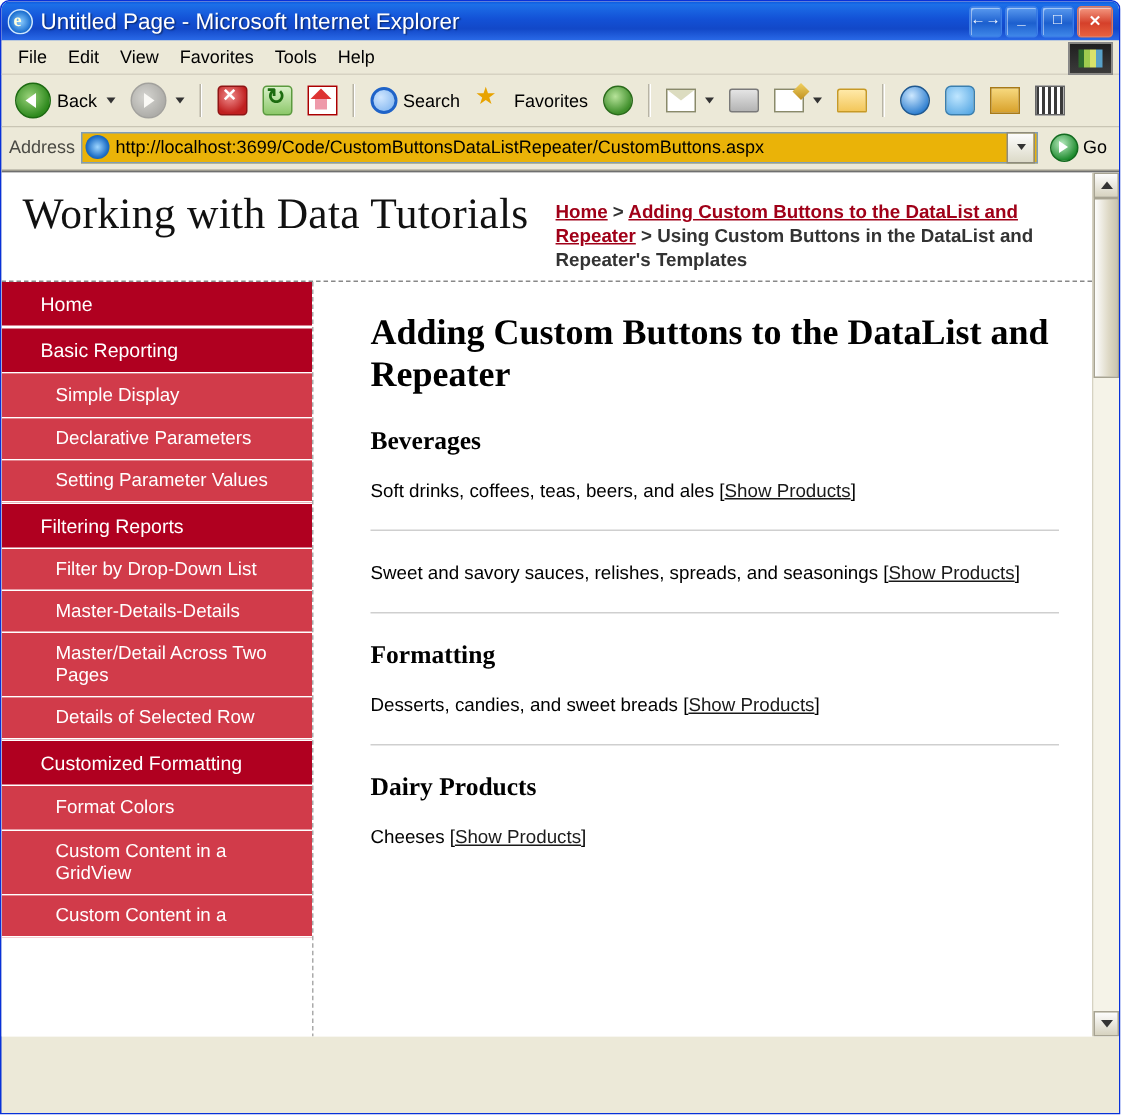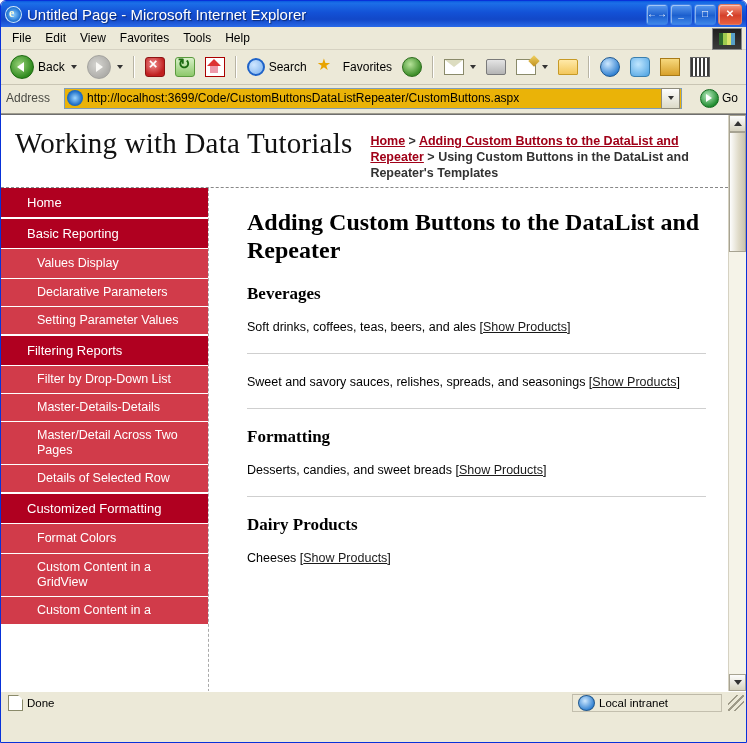--- a/index.html
+++ b/index.html
@@ -275,21 +275,21 @@
     border:1px solid #666;
   }
 
   
   .addressbar {
     height: 26px;
     background: #ece9d8;
     display: flex;
     align-items: center;
     padding: 0 4px 2px 5px;
-    gap: 14px;
+    gap: 4px;
     border-bottom: 1px solid #9e9b8e;
   }
   .addr-label { font-size: 12px; color: #4a4a44; }
   .addr-input-wrap {
     flex: 1;
     height: 21px;
     background: #eab308;
     border: 1px solid #7f9db9;
     display: flex;
     align-items: center;
@@ -655,21 +655,21 @@
         <div class="page-title">Working with Data Tutorials</div>
         <div class="breadcrumb">
           <a href="#">Home</a><span> &gt; </span><a href="#">Adding Custom Buttons to the DataList and Repeater</a><span> &gt; </span><span>Using Custom Buttons in the DataList and Repeater's Templates</span>
         </div>
       </div>
 
       <div class="content-row">
         <div class="sidebar">
           <div class="side-top">Home</div>
           <div class="side-section">Basic Reporting</div>
-          <div class="side-sub">Values Display</div>
+          <div class="side-sub">Simple Display</div>
           <div class="side-sub multi">Declarative Parameters</div>
           <div class="side-sub multi">Setting Parameter Values</div>
           <div class="side-section">Filtering Reports</div>
           <div class="side-sub multi">Filter by Drop-Down List</div>
           <div class="side-sub multi">Master-Details-Details</div>
           <div class="side-sub multi">Master/Detail Across Two Pages</div>
           <div class="side-sub multi">Details of Selected Row</div>
           <div class="side-section">Customized Formatting</div>
           <div class="side-sub">Format Colors</div>
           <div class="side-sub multi">Custom Content in a GridView</div>
@@ -710,26 +710,14 @@
         </div>
       <div class="sc-track">
         <div class="sc-thumb"></div>
       </div>
       <div class="sc-btn">
           <span class="arrow-down"></span>
         </div>
     </div>
   </div>
 
-  <div class="statusbar">
-    <div class="st-cell st-done">
-      <span class="ico-doc"></span>
-      <span>Done</span>
-    </div>
-    <div class="st-cell st-spacer"></div>
-    <div class="st-cell st-zone">
-      <span class="ico-zone"></span>
-      <span>Local intranet</span>
-    </div>
-    <div class="st-grip"></div>
-  </div>
 
 </div>
 
 </body></html>

